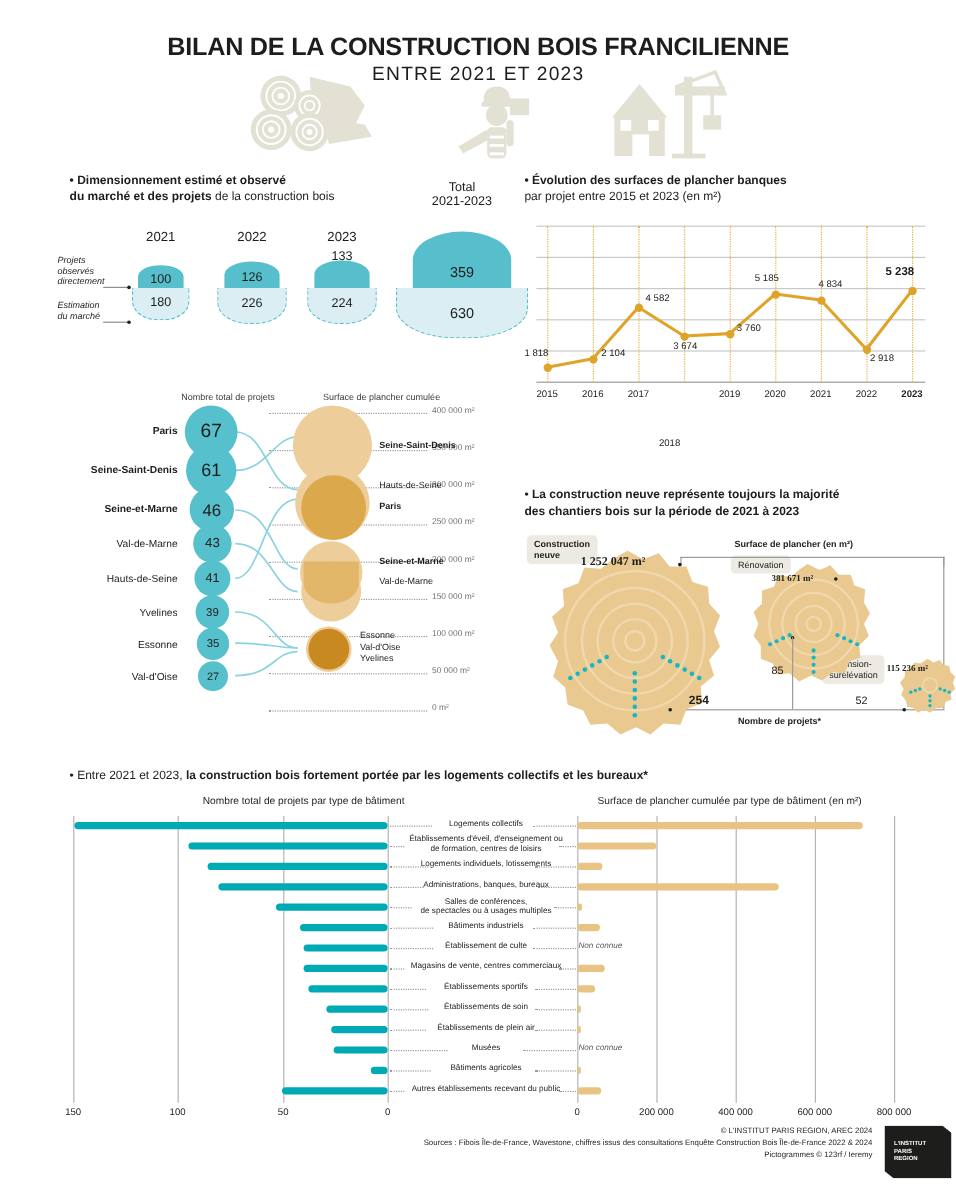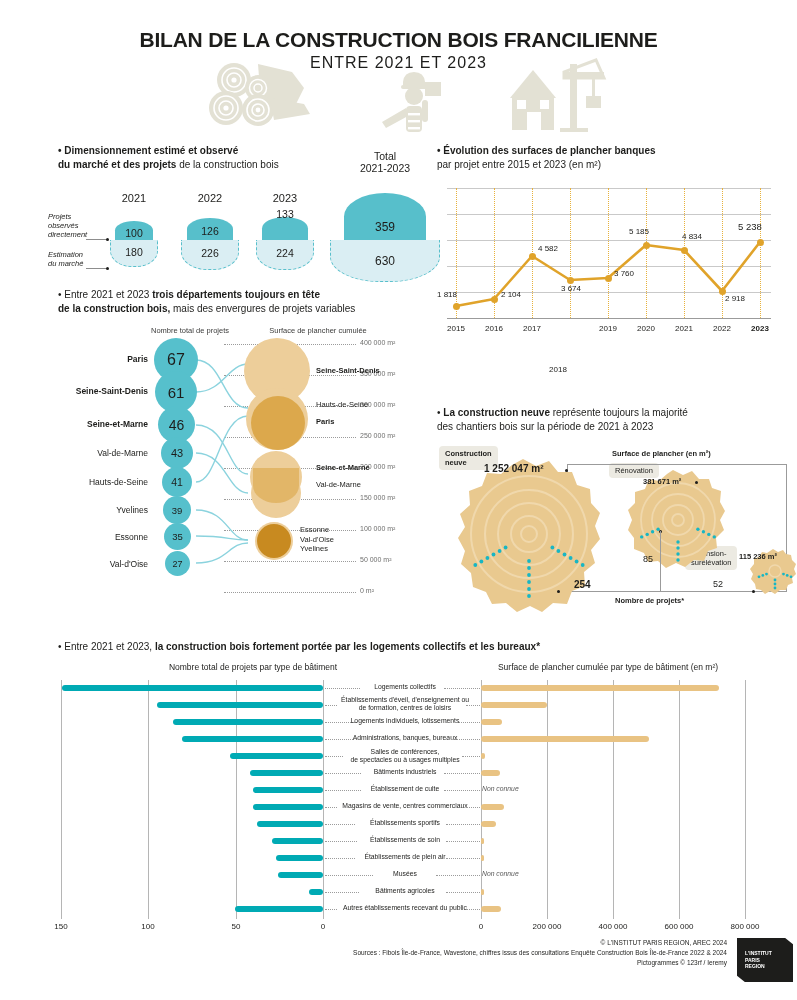--- a/index.html
+++ b/index.html
@@ -48,21 +48,21 @@
   .ice-total { position:absolute; text-align:center; font-size:10.5px; line-height:12px; color:#1d1d1b; }
   .lead { position:absolute; background:#8d8d8d; height:1px; }
   .leaddot { position:absolute; width:3px; height:3px; background:#1d1d1b; border-radius:50%; }
 
   
   #sec-line { position:absolute; left:437px; top:144px; width:350px; height:200px; }
   .lc-grid { position:absolute; left:10px; width:324px; height:1px; background:#c9c9c9; }
   .lc-vert { position:absolute; width:1px; border-left:1.5px dotted #e8b23c; }
   .lc-dot { position:absolute; width:7px; height:7px; border-radius:50%; background:#e0a32a; }
   .lc-val { position:absolute; font-size:8px; color:#1d1d1b; white-space:nowrap; }
-  .lc-val.hl { font-weight:normal; font-size:9.5px; }
+  .lc-val.hl { font-weight:bold; font-size:9.5px; }
   .lc-xlab { position:absolute; font-size:8px; color:#1d1d1b; text-align:center; width:34px; }
   .lc-xlab.hl { font-weight:bold; }
 
   
   #sec-dept { position:absolute; left:48px; top:288px; width:390px; height:345px; }
   .dp-col-head { position:absolute; font-size:7.5px; color:#3c3c3b; text-align:center; }
   .dp-bub { position:absolute; border-radius:50%; background:#56c0cc; display:flex; align-items:center; justify-content:center; color:#1d1d1b; }
   .dp-lab { position:absolute; text-align:right; font-size:8.5px; color:#1d1d1b; }
   .dp-lab.b { font-weight:bold; }
   .dp-circle { position:absolute; border-radius:50%; }
@@ -71,21 +71,21 @@
   .dp-axis { position:absolute; font-size:7px; color:#6f6f6e; white-space:nowrap; }
   .dp-dotline { position:absolute; height:0; border-top:1px dotted #9b9b9b; }
 
   
   #sec-tree { position:absolute; left:437px; top:406px; width:355px; height:230px; }
   .tag {
     position:absolute; background:#eceae2; border-radius:4px; padding:3px 6px;
     font-size:7.5px; line-height:9px; color:#1d1d1b;
   }
   .tag.b { font-weight:bold; }
-  .tr-val { position:absolute; font-size:10px; font-weight:bold; color:#1d1d1b; white-space:nowrap; }
+  .tr-val { position:absolute; font-size:10px; font-weight:bold; color:#1d1d1b; white-space:nowrap;font-family:Liberation Serif, serif; }
   .tr-val.sm { font-size:7.5px; }
   .tr-cnt { position:absolute; font-size:10px; font-weight:bold; color:#1d1d1b; }
   .tr-cnt.sm { font-size:9px; font-weight:normal; }
   .tr-axis { position:absolute; font-size:7.5px; color:#1d1d1b; }
   .bracket { position:absolute; border:1px solid #9b9b9b; }
 
   
   #sec-types { position:absolute; left:48px; top:640px; width:745px; height:290px; }
   .tp-head { position:absolute; font-size:8.5px; color:#1d1d1b; text-align:center; }
   .tp-vline { position:absolute; width:1px; background:#b5b5b5; }
@@ -267,26 +267,20 @@
     <div class="lc-xlab" style="left:78px;top:180px;">2017</div>
     <div class="lc-xlab" style="left:104px;top:180px;margin-top:41px;">2018</div>
     <div class="lc-xlab" style="left:154px;top:180px;">2019</div>
     <div class="lc-xlab" style="left:192px;top:180px;">2020</div>
     <div class="lc-xlab" style="left:230px;top:180px;">2021</div>
     <div class="lc-xlab" style="left:268px;top:180px;">2022</div>
     <div class="lc-xlab hl" style="left:306px;top:180px;">2023</div>
   </div>
 
   <div id="sec-dept">
-    <div class="sec-title" style="position:absolute;left:10px;top:0;width:380px;">
-      <span>• Entre 2021 et 2023</span>
-      <b><span style="white-space:pre-line;">trois départements toujours en tête
-de la construction bois,</span></b>
-      <span style="font-weight:400;">mais des envergures de projets variables</span>
-    </div>
 
     <div class="dp-col-head" style="left:62px;top:38px;width:160px;">Nombre total de projets</div>
     <div class="dp-col-head" style="left:180px;top:38px;width:180px;">Surface de plancher cumulée</div>
 
     <div class="dp-dotline" style="left:176px;top:56px;width:132px;"></div>
     <div class="dp-axis" style="left:312px;top:51px;">400 000 m²</div>
     <div class="dp-dotline" style="left:176px;top:87px;width:132px;"></div>
     <div class="dp-axis" style="left:312px;top:82px;">350 000 m²</div>
     <div class="dp-dotline" style="left:176px;top:118px;width:132px;"></div>
     <div class="dp-axis" style="left:312px;top:113px;">300 000 m²</div>
@@ -376,21 +370,21 @@
       <span>Essonne</span><br>
       <span>Val-d'Oise</span><br>
       <span>Yvelines</span>
     </div>
   </div>
 
   <div id="sec-tree">
     <div class="sec-title" style="position:absolute;left:0;top:0;width:355px;">
       <span>•</span>
       <b><span>La construction neuve</span></b>
-      <span style="font-weight:400;white-space:pre-line;text-align:center;">représente toujours la majorité
+      <span style="font-weight:700;white-space:pre-line;text-align:center;">représente toujours la majorité
 des chantiers bois sur la période de 2021 à 2023</span>
     </div>
 
     <div class="tag b" style="left:2px;top:40px;white-space:pre-line;">Construction
 neuve</div>
     <div class="tag" style="left:172px;top:57px;">Rénovation</div>
     <div class="tag" style="left:248px;top:140px;white-space:pre-line;">Extension-
 surélévation</div>
 
     <div class="bracket" style="left:130px;top:58px;width:220px;height:8px;border-bottom:none;"></div>

